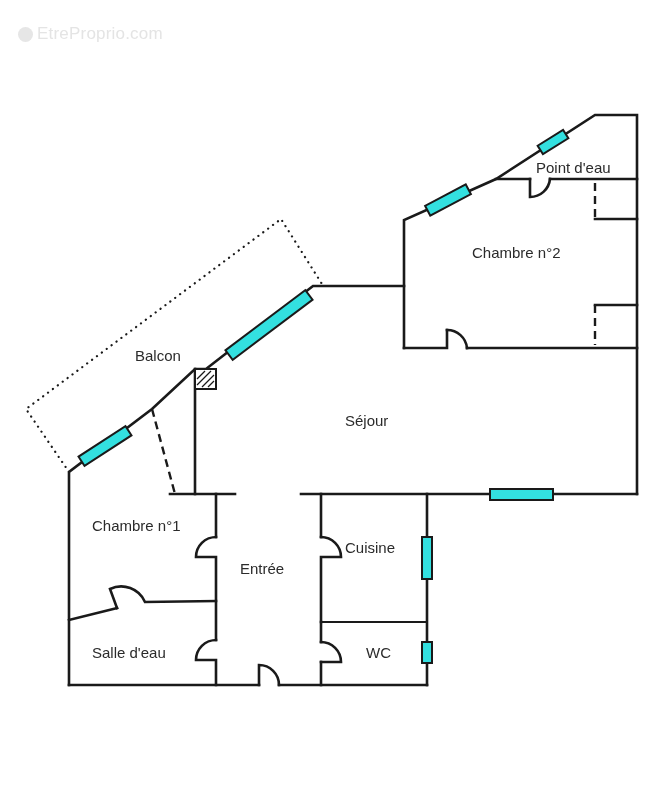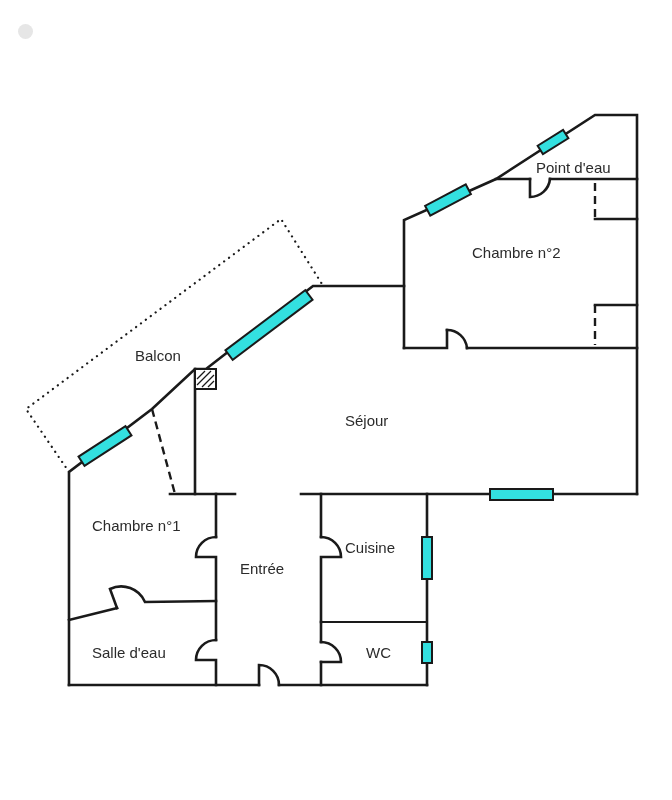--- a/index.html
+++ b/index.html
@@ -12,20 +12,21 @@
     .dash { stroke: #1a1a1a; stroke-width: 2.4; fill: none; stroke-dasharray: 8 5; }
     .dots { stroke: #1a1a1a; stroke-width: 2.2; fill: none; stroke-dasharray: 0.1 6; stroke-linecap: round; }
     .win { fill: #33e0e0; stroke: #1a1a1a; stroke-width: 2; }
     .label { font-family: "Liberation Sans", sans-serif; font-size: 15px; fill: #2b2b2b; }
   </style>
 </head>
 <body>
 
 <div class="watermark">
   <span class="wm-logo"></span>
+  <span>EtreProprio.com</span>
 </div>
 
 <svg class="plan" width="672" height="800" viewBox="0 0 672 800">
 
   <polyline class="dots" points="69,472 26,409 281,219 322,284"></polyline>
 
   <g>
     <polyline class="wall" points="69,685 69,472 152,409 195,369 206,369 313,286 404,286"></polyline>
     <polyline class="wall" points="404,348 404,220 496,179 595,115 637,115 637,494"></polyline>
   </g>

